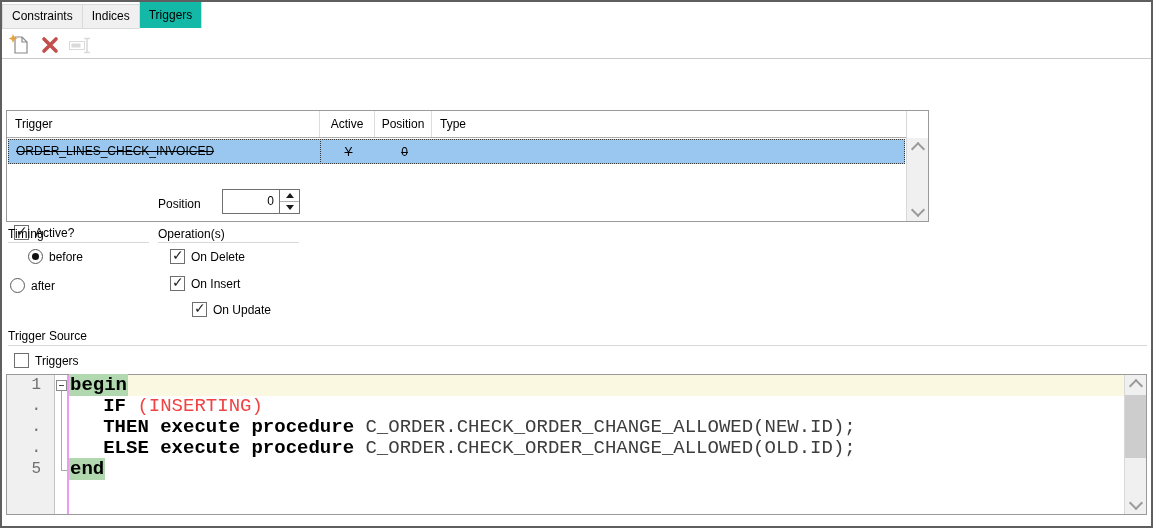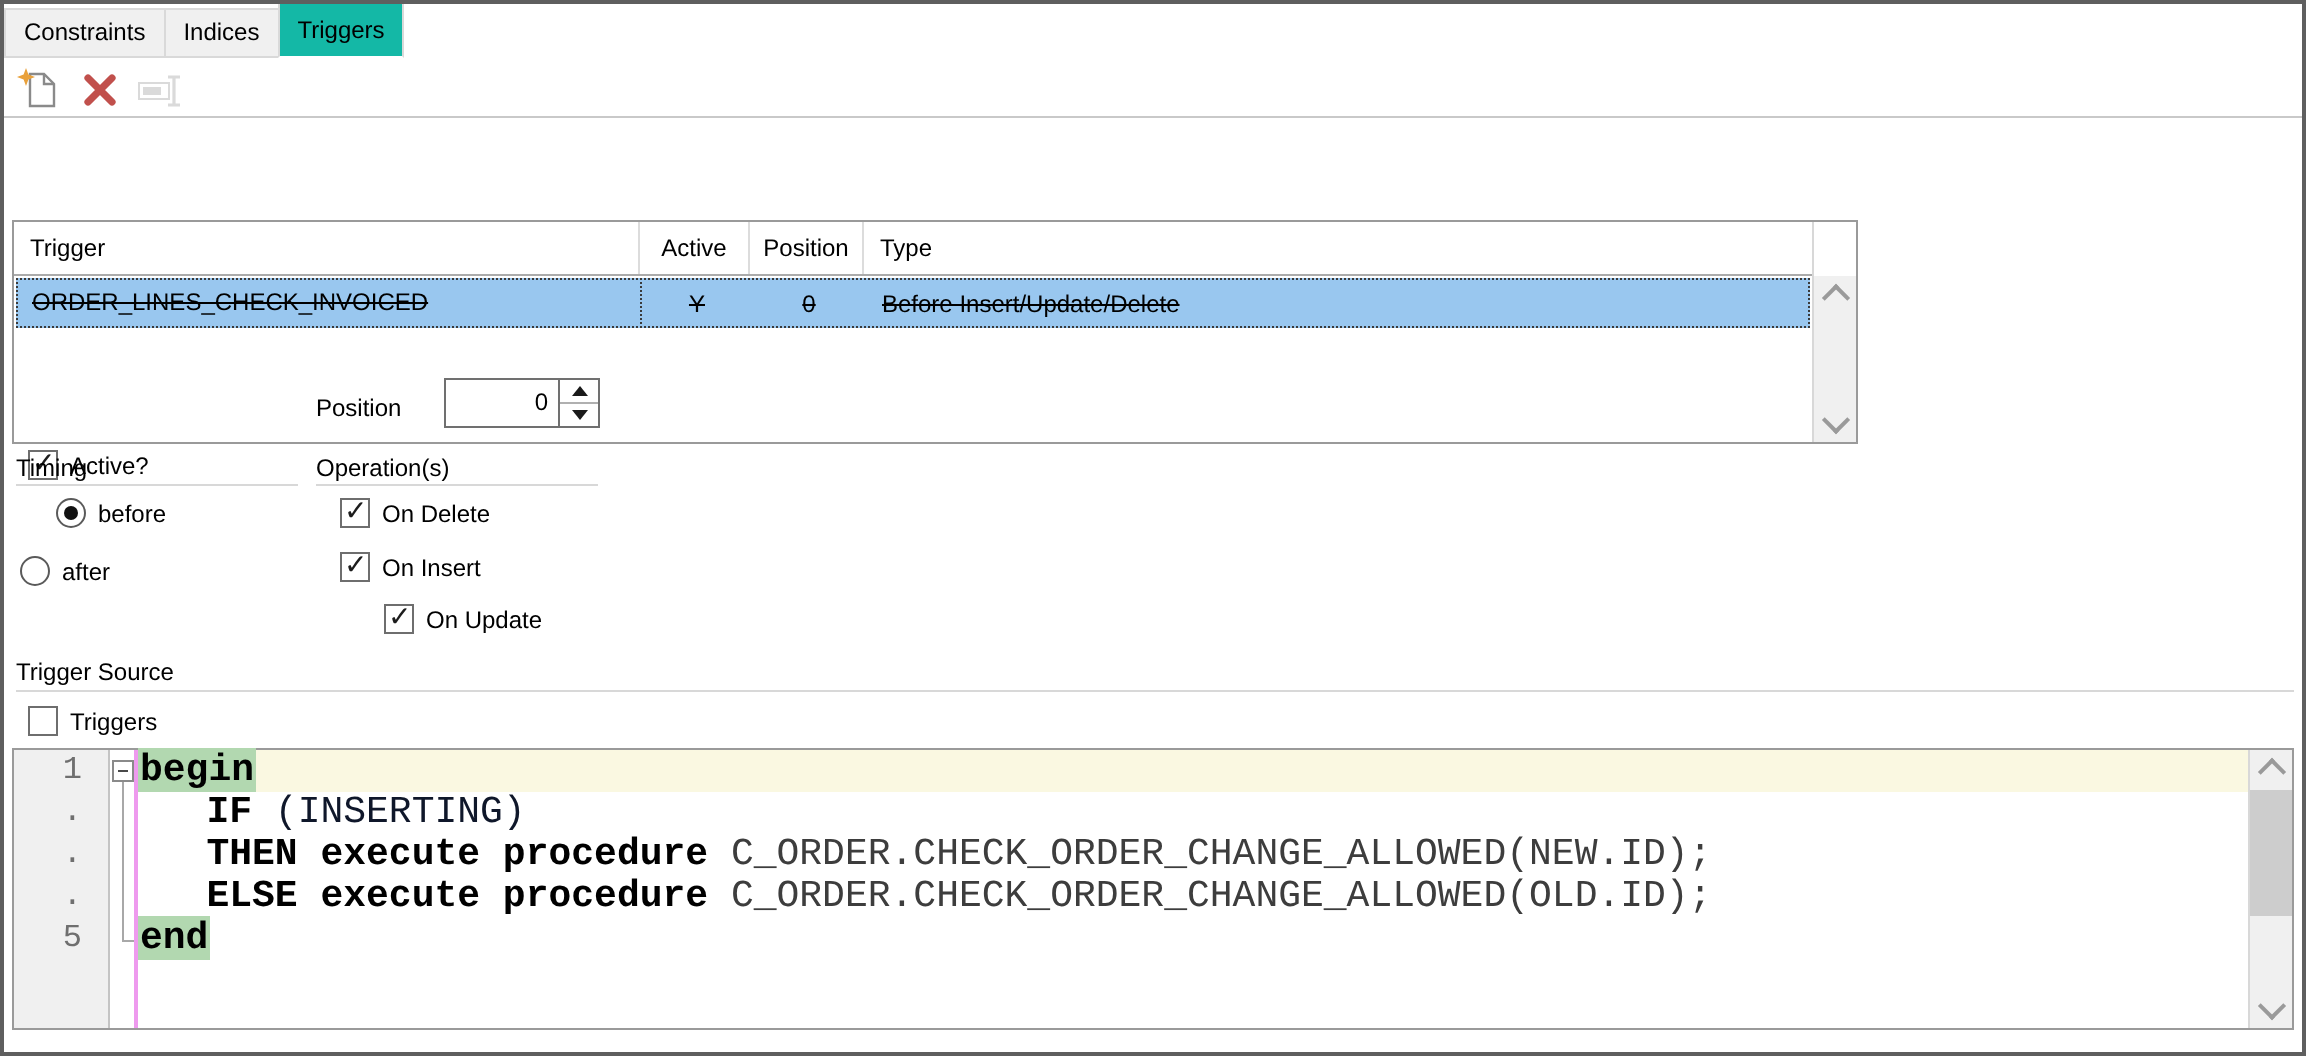--- a/index.html
+++ b/index.html
@@ -80,21 +80,21 @@
   .ln-fold.start .vline{top:16px;}
   .ln-fold.end .vline{bottom:9px;}
   .ln-fold.end .hline{position:absolute;left:7px;bottom:9px;width:6px;height:1px;background:#a8a8a8;}
   .ln-fold .fbox{position:absolute;left:2px;top:5px;width:9px;height:9px;border:1px solid #8a8a8a;
       background:#fff;}
   .ln-fold .fbox::after{content:"";position:absolute;left:2px;top:4px;width:5px;height:1px;background:#4a4a4a;}
   .ln-code{white-space:pre;line-height:21px;font-size:19px;position:relative;z-index:1;}
   .seg{white-space:pre;}
   .seg.kw{font-weight:bold;color:#000;}
   .seg.id{color:#3d3d3d;}
-  .seg.plain{color:#0f172a;}
+  .seg.plain{color:#ef4444;}
   .seg.hl{background:#B2D8B0;padding:0 1px;}
   .disabled{opacity:1;}
 </style>
 </head>
 <body>
 
 <div class="window">
 
   <div class="tabbar">
     <div class="tab">Constraints</div>
@@ -135,21 +135,20 @@
     <div class="grid-header">
       <div class="gh-cell c1">Trigger</div>
       <div class="gh-cell c2">Active</div>
       <div class="gh-cell c3">Position</div>
       <div class="gh-cell c4">Type</div>
     </div>
     <div class="grid-row">
       <div class="gr-cell c1">ORDER_LINES_CHECK_INVOICED</div>
       <div class="gr-cell c2">Y</div>
       <div class="gr-cell c3">0</div>
-      <div class="gr-cell c4">Before Insert/Update/Delete</div>
     </div>
     <div class="sbcol">
       <div class="sbtrack">
         <div class="chev up"></div>
         <div class="chev down"></div>
       </div>
     </div>
   </div>
 
   <div class="ctl-row" style="left:12px;top:191px;margin-top:32px;">

